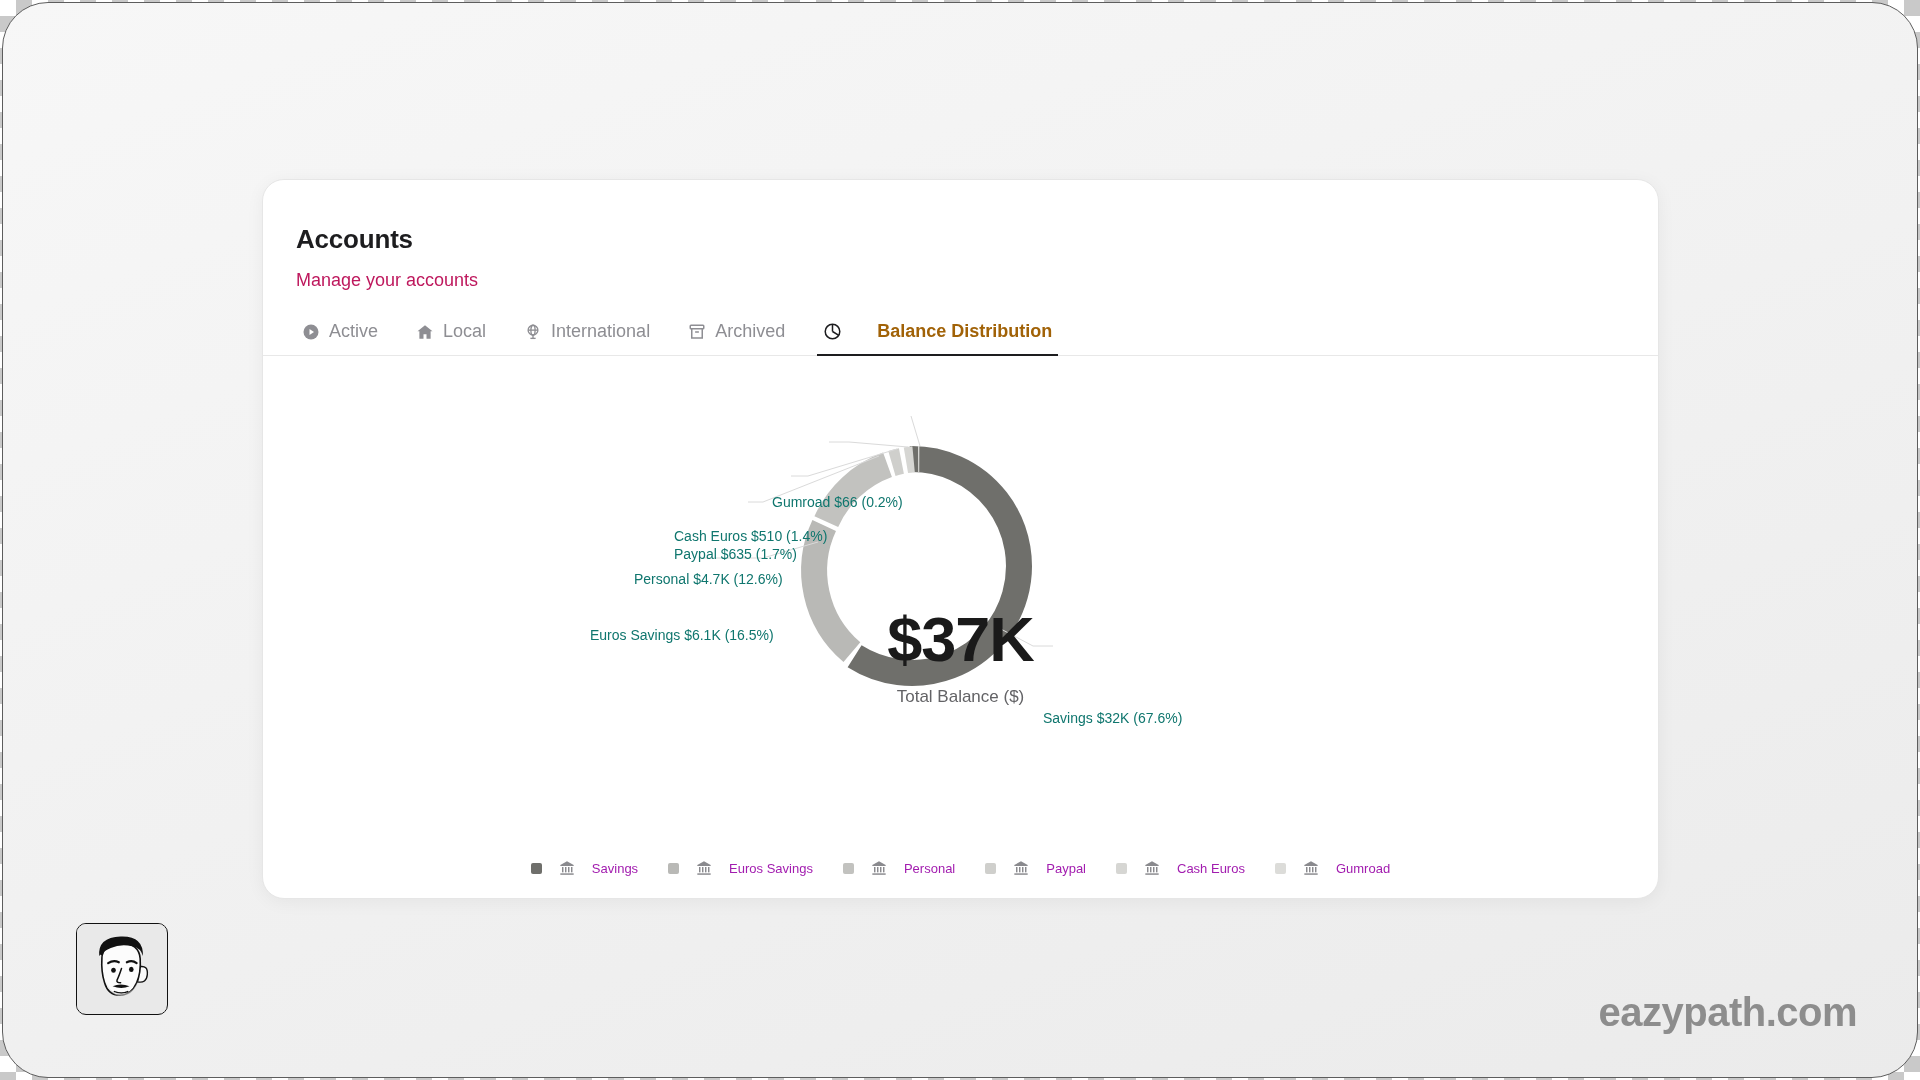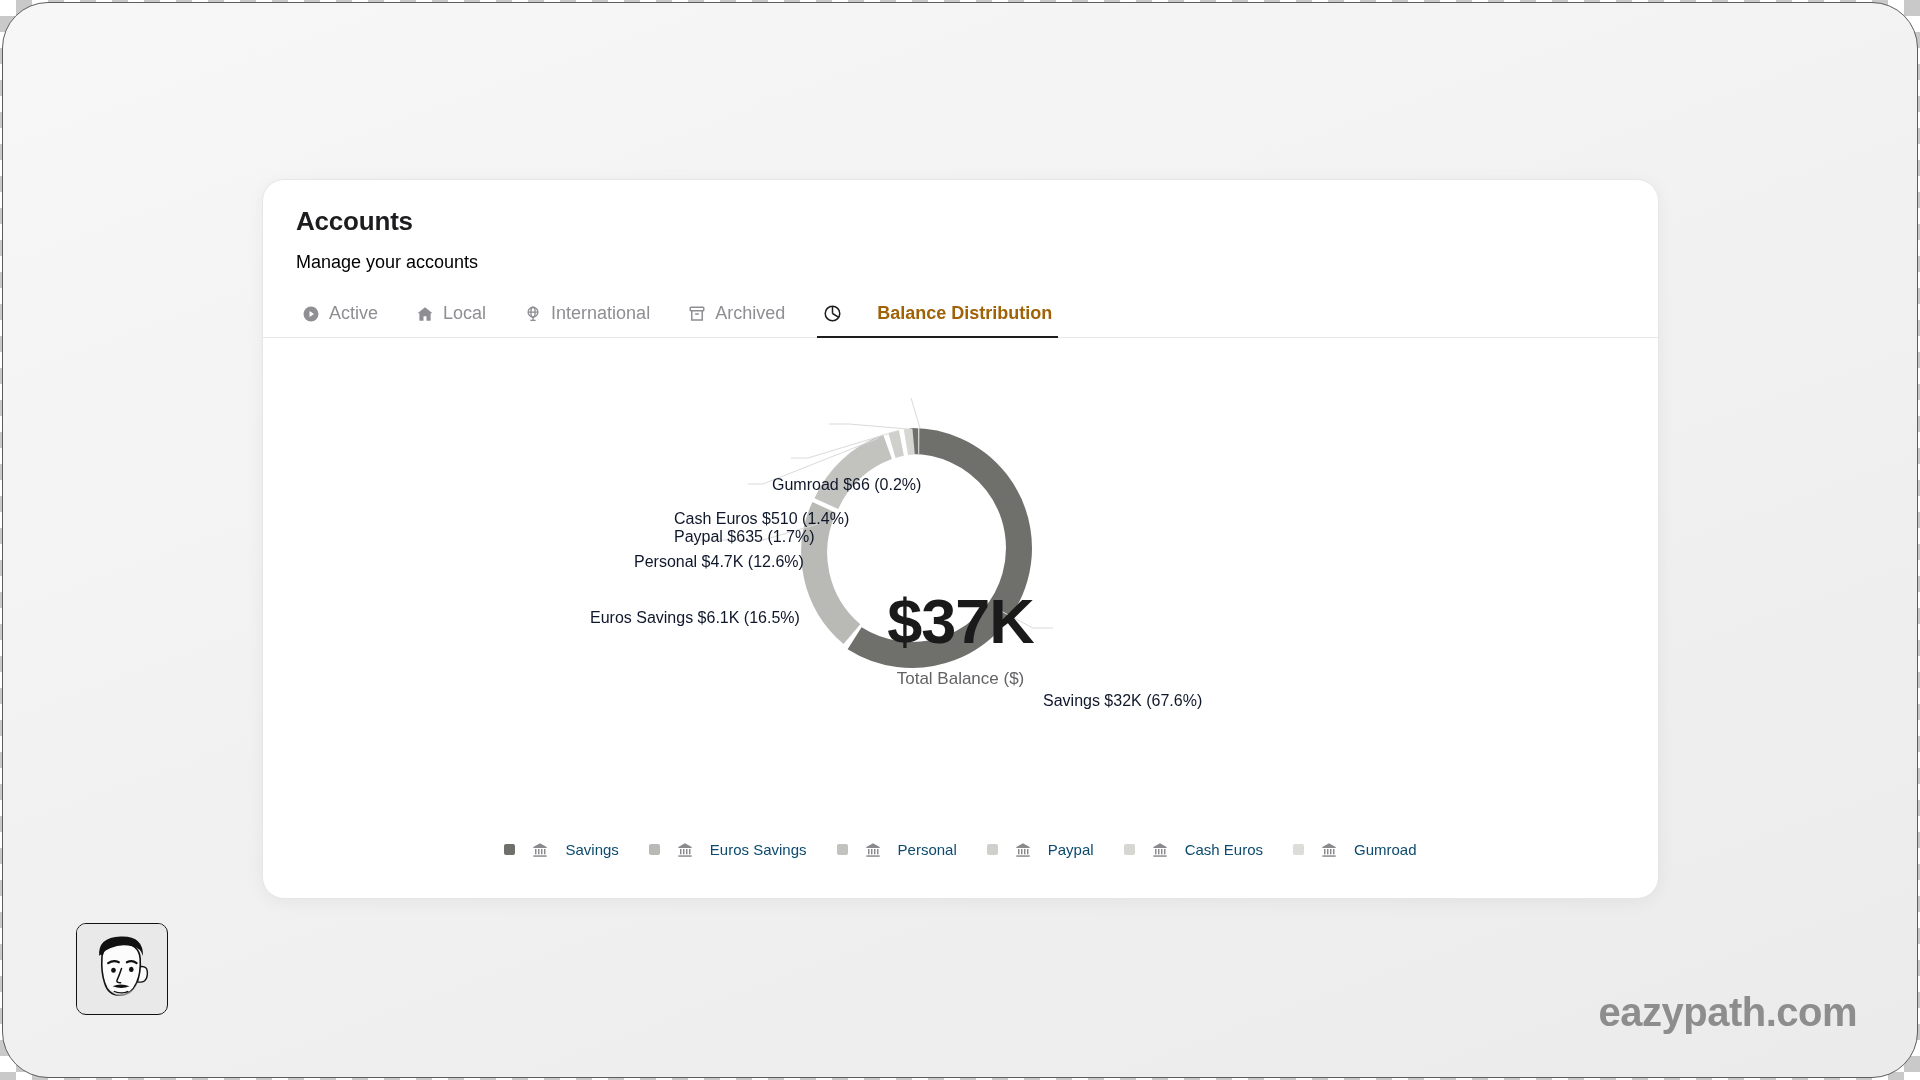--- a/index.html
+++ b/index.html
@@ -43,34 +43,34 @@
     width: 1397px;
     height: 720px;
     background: #ffffff;
     border: 1px solid #e6e6e6;
     border-radius: 22px;
     box-shadow: 0 3px 18px rgba(0,0,0,0.05);
     overflow: hidden;
   }
 
   .card-head {
-    padding: 26px 33px 0 33px;
+    padding: 44px 33px 0 33px;
   }
 
   .page-title {
     font-size: 26px;
     font-weight: 700;
     color: #1d1d1f;
     letter-spacing: -0.2px;
   }
 
   .page-subtitle {
     margin-top: 15px;
     font-size: 18px;
-    color: #000000;
+    color: #be185d;
     font-weight: 400;
   }
 
   
   .tabs {
     display: flex;
     align-items: flex-end;
     gap: 26px;
     margin-top: 24px;
     border-bottom: 1px solid #e8e8e8;
@@ -129,41 +129,41 @@
     line-height: 1;
   }
   .donut-caption {
     margin-top: 16px;
     font-size: 17px;
     color: #636366;
   }
 
   .slice-label {
     position: absolute;
-    font-size: 16px;
-    color: #0f172a;
+    font-size: 14px;
+    color: #0f766e;
     white-space: nowrap;
   }
 
   
   .legend {
     position: absolute;
     left: 0; right: 0;
     bottom: 40px;
     display: flex;
     justify-content: center;
     align-items: center;
     gap: 30px;
   }
   .legend-item {
     display: flex;
     align-items: center;
     gap: 17px;
-    font-size: 15px;
-    color: #0c4a6e;
+    font-size: 13px;
+    color: #a21caf;
     cursor: pointer;
   }
   .legend-swatch {
     width: 11px;
     height: 11px;
     border-radius: 2px;
     flex: none;
   }
   .legend-icon { display: flex; align-items: center; }
   .legend-icon svg { display: block; }

